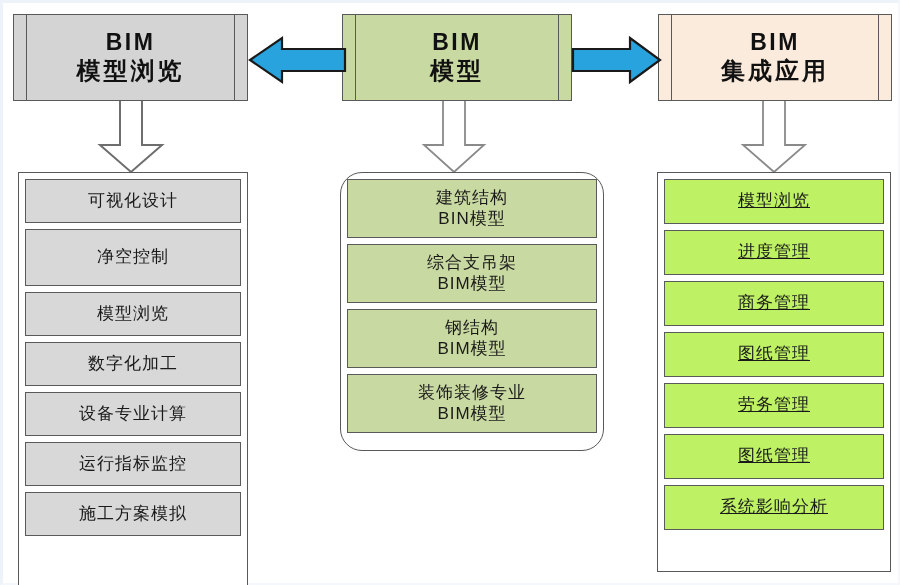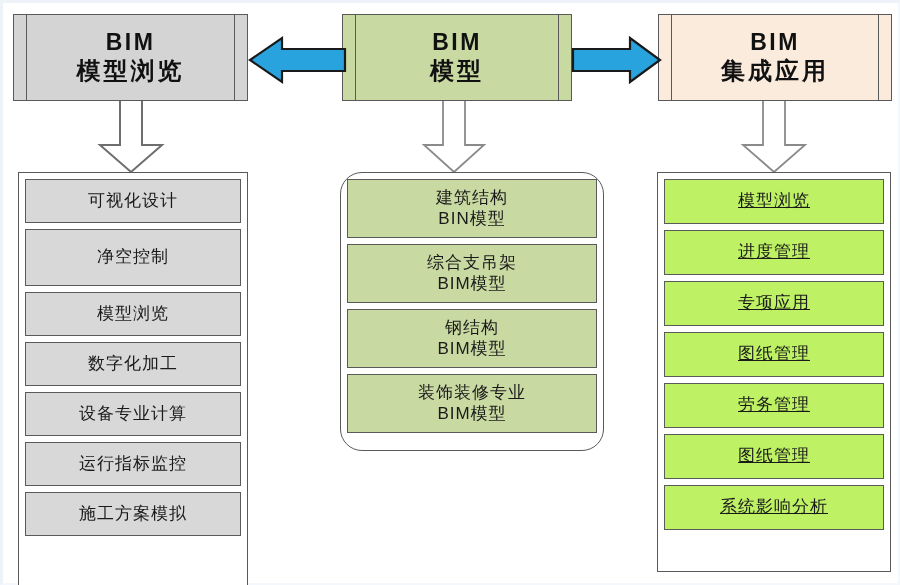--- a/index.html
+++ b/index.html
@@ -215,21 +215,21 @@
       </div>
     </div>
   <div class="column" id="col-right">
       <div class="cell">
         <span class="cl">模型浏览</span>
       </div>
       <div class="cell">
         <span class="cl">进度管理</span>
       </div>
       <div class="cell">
-        <span class="cl">专项应用</span>
+        <span class="cl">商务管理</span>
       </div>
       <div class="cell">
         <span class="cl">图纸管理</span>
       </div>
       <div class="cell">
         <span class="cl">劳务管理</span>
       </div>
       <div class="cell">
         <span class="cl">图纸管理</span>
       </div>

